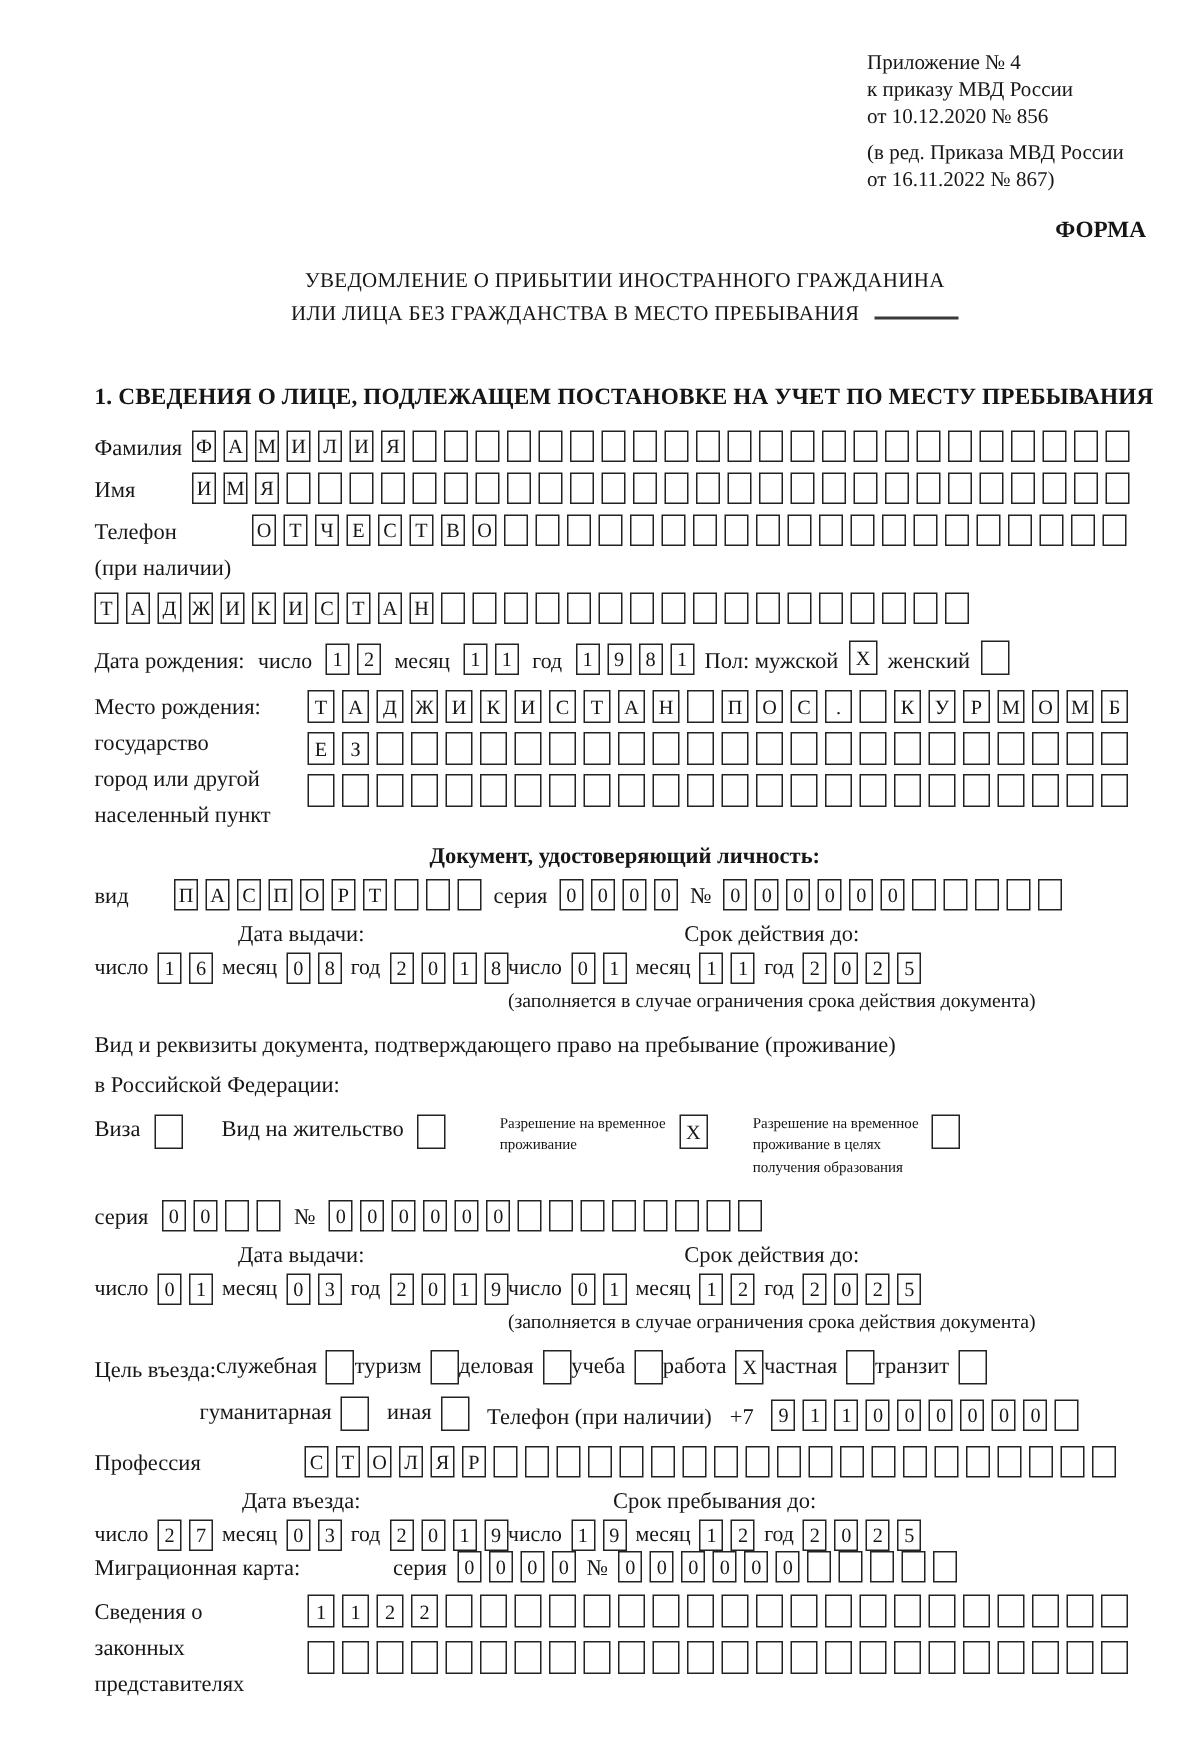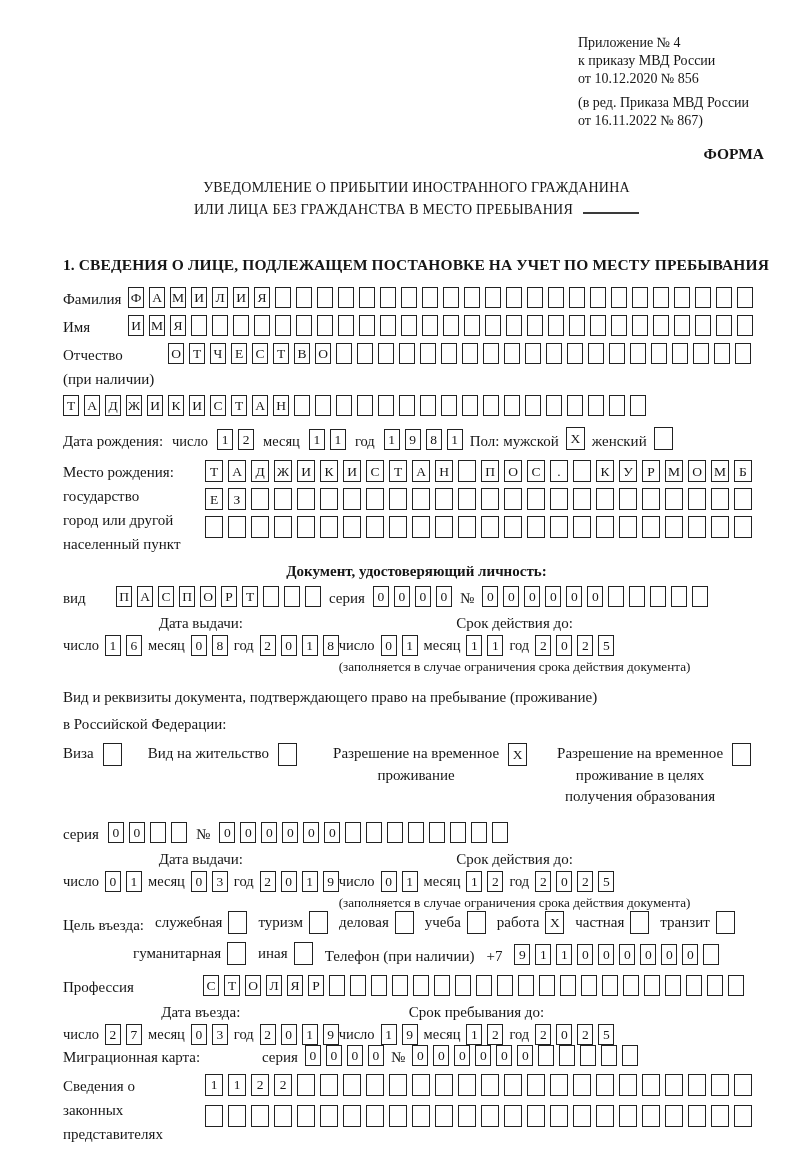--- a/index.html
+++ b/index.html
@@ -51,25 +51,25 @@
   .datecol { display:flex; flex-direction:column; }
   .datehead { text-align:center; font-size:15px; margin-bottom:3px; }
   .dateline { display:flex; align-items:center; gap:6px; }
   .note { font-size:13.2px; white-space:nowrap; margin-top:3px; text-align:right; }
 
   .intro { margin-top:9px; font-size:15px; line-height:1.75; }
 
   .options-row { margin-top:6px; display:flex; align-items:flex-start; }
   .opt { display:flex; align-items:flex-start; gap:9px; }
   .opt .label { line-height:1.45; }
-  .opt-label-center { text-align:center; font-size:15px; line-height:1.45; }
+  .opt-label-center { text-align:left; font-size:10px; line-height:1.45; }
   .o1 { margin-right:26px; } .o2 { margin-right:36px; } .o3 { margin-right:30px; }
 
   .f-seriya { margin-top:14px; gap:9px; }
-  .purpose { margin-top:0; gap:11px; }
+  .purpose { margin-top:11px; }
   .purpose .pair { display:flex; align-items:center; gap:6px; }
   .purpose2 { margin-top:8px; gap:12px; padding-left:70px; }
   .f-prof { margin-top:10px; } .f-prof .lbl { width:140px; }
   .f-migr { gap:7px; } .f-migr .lbl { width:192px; }
   .f-reps { margin-top:8px; } .f-reps .lbl { width:142px; }
   .rep-rows { display:flex; flex-direction:column; gap:9px; }
 </style>
 </head>
 <body>
 
@@ -159,21 +159,21 @@
         <span class="cell"></span>
         <span class="cell"></span>
         <span class="cell"></span>
         <span class="cell"></span>
         <span class="cell"></span>
       </span>
   </div>
 
   <div class="row-top f-patro">
     <span class="ml-label lbl">
-      <div>Отчество</div>
+      <div>Телефон</div>
       <div>(при наличии)</div>
     </span>
     <span class="cellrow">
         <span class="cell">О</span>
         <span class="cell">Т</span>
         <span class="cell">Ч</span>
         <span class="cell">Е</span>
         <span class="cell">С</span>
         <span class="cell">Т</span>
         <span class="cell">В</span>

